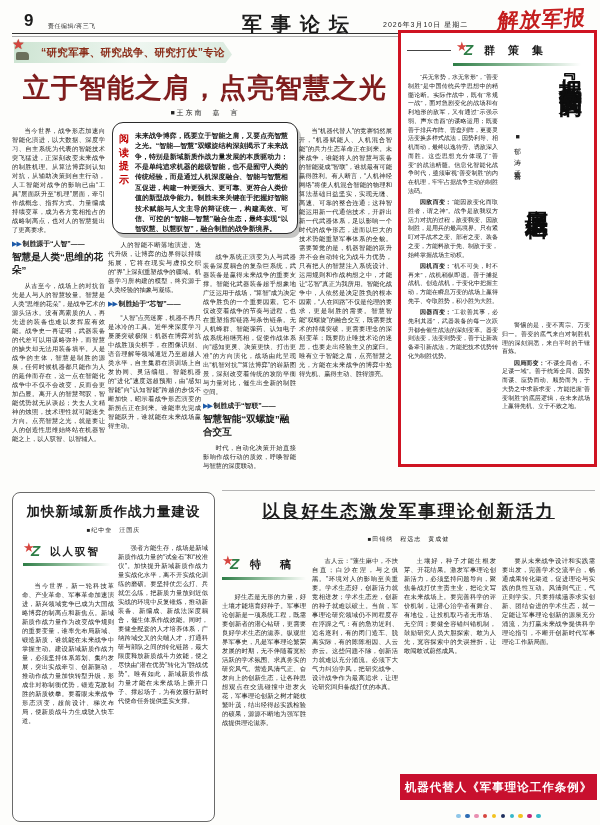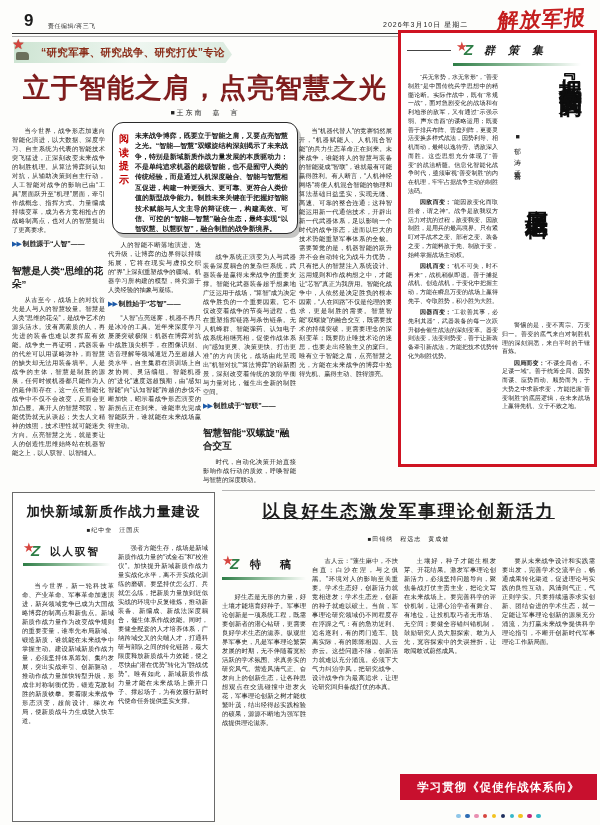--- a/index.html
+++ b/index.html
@@ -32,46 +32,46 @@
   .tipchars{display:flex;flex-direction:column;gap:3.5px;padding:11px 1px 0 6px;}
   .tipchars span{font-size:10px;font-weight:bold;color:#c00000;line-height:1;}
   .tiptext{font-size:6.9px;font-weight:bold;line-height:1.5;text-align:justify;padding:8px 9px 5px 5px;overflow:hidden;}
   
   .txt{font-size:6.3px;line-height:1.43;text-align:justify;color:#1d1d1d;overflow:hidden;}
   .txt p{margin:0 0 3px 0;text-indent:2em;}
   .lead{font-weight:bold;}
   .sub{margin:5px 0 4px 0;text-align:left;}
   .sub .arr{color:#1d5aa8;font-size:7px;letter-spacing:-1px;}
   .sub .kick{font-size:6.9px;font-weight:bold;}
-  .sub .st{font-size:9.6px;font-weight:bold;line-height:1.35;margin-top:16px;text-indent:0;}
+  .sub .st{font-size:9.6px;font-weight:bold;line-height:1.35;margin-top:2px;text-indent:0;}
   .c1{left:12px;top:126px;width:93px;height:364px;}
   .c2{left:108px;top:240px;width:93px;height:250px;}
   .c3{left:203px;top:252px;width:93px;height:250px;}
   .c4{left:299px;top:126px;width:93px;height:364px;}
   
   .starz{position:relative;display:inline-block;width:23px;height:17px;vertical-align:middle;}
   .starz .z{position:absolute;left:8px;top:0;color:#2e7d46;font-style:italic;font-weight:bold;font-size:15px;line-height:1;}
   .starz .star{position:absolute;left:0;top:-2px;color:#d6453f;font-size:13px;line-height:1;}
   .sweep{height:2.5px;background:linear-gradient(90deg,#2e7d46,#a8cdb1 60%,rgba(188,217,194,0));}
   
   .qbox{left:398px;top:30px;width:199px;height:437px;border:3px solid #cf1322;background:#fff;box-sizing:border-box;}
   .qhead{position:absolute;left:6px;top:9px;right:6px;display:flex;align-items:center;gap:5px;}
   .qhline{width:44px;height:1px;background:#444;}
-  .qlabel{font-size:11px;font-weight:bold;letter-spacing:5px;font-style:italic;}
+  .qlabel{font-size:11px;font-weight:bold;letter-spacing:5px;}
   .qsweep{position:absolute;left:52px;top:30px;width:128px;}
   .qcol{position:absolute;left:7px;top:40px;width:90px;height:388px;font-size:6px;line-height:1.46;}
   .qcol p,.qcol2 p{margin:0 0 2.5px 0;text-indent:2em;}
   .qtitle1{position:absolute;right:7px;top:28px;height:250px;writing-mode:vertical-rl;
            font-size:23px;font-weight:900;letter-spacing:2px;color:#0d0d0d;}
   .qtitle2{position:absolute;right:41px;top:158px;height:110px;writing-mode:vertical-rl;
            font-size:23px;font-weight:900;letter-spacing:2px;color:#0d0d0d;}
   .qby{position:absolute;right:72px;top:100px;height:115px;writing-mode:vertical-rl;font-size:7px;color:#222;letter-spacing:2px;}
   .qcol2{position:absolute;left:101px;top:288px;width:88px;height:138px;font-size:6px;line-height:1.46;}
   
-  .jkbox{left:12px;top:492px;width:203px;height:330px;border:1px solid #6a6a6a;border-radius:0;background:#fff;box-sizing:border-box;}
+  .jkbox{left:12px;top:492px;width:203px;height:330px;border:1px solid #6a6a6a;border-radius:8px;background:#fff;box-sizing:border-box;}
   .jktitle{position:absolute;left:0;top:10px;width:100%;text-align:center;font-size:13.5px;font-weight:900;letter-spacing:1px;}
   .jkby{position:absolute;left:0;top:33px;width:100%;text-align:center;font-size:6px;color:#222;letter-spacing:1px;}
   .jklogo{position:absolute;left:10px;top:50px;display:flex;align-items:center;gap:4px;}
   .jklogo .lab{font-size:10.5px;font-weight:bold;letter-spacing:2px;}
   .jksweep{position:absolute;left:10px;top:70px;width:88px;}
   .jkA{position:absolute;left:9px;top:88px;width:92px;height:232px;}
   .jkB{position:absolute;left:105px;top:50px;width:90px;height:270px;}
   
   .midrule{left:222px;top:490px;width:373px;height:.8px;background:#b5b5b5;}
   .ltitle{left:220px;top:499px;width:377px;text-align:center;font-size:17.5px;font-weight:900;letter-spacing:2px;text-decoration:underline;}
@@ -89,20 +89,21 @@
   .fdots{left:400px;top:806px;width:197px;text-align:center;}
   .dot{display:inline-block;width:4.5px;height:4.5px;border-radius:50%;margin:0 2.2px;vertical-align:middle;}
 </style>
 </head>
 <body>
 
 <div id="page">
 
   <div class="abs pnum">9</div>
   <div class="abs ed">责任编辑/蒋三飞</div>
+  <div class="abs section">军事论坛</div>
   <div class="abs date">2026年3月10日 星期二</div>
   <div class="abs masthead">解放军报</div>
   <div class="abs rule1"></div>
   <div class="abs rule2"></div>
 
   <div class="abs specials">
     <span class="lbl">“研究军事、研究战争、研究打仗”专论</span>
   </div>
   <div class="abs banner-star">★</div>
   <div class="abs soldier"></div>
@@ -220,17 +221,17 @@
     <p>古人云：“蓬生麻中，不扶自直；白沙在涅，与之俱黑。”环境对人的影响至关重要。学术生态好，创新活力就竞相迸发；学术生态差，创新的种子就难以破土。当前，军事理论研究领域仍不同程度存在浮躁之气：有的急功近利、追名逐利，有的闭门造车、脱离实际，有的陈陈相因、人云亦云。这些问题不除，创新活力就难以充分涌流。必须下大气力纠治学风，把研究战争、设计战争作为最高追求，让理论研究回归备战打仗的本真。</p>
   </div>
   <div class="abs txt r1">
     <p>土壤好，种子才能生根发芽、开花结果。激发军事理论创新活力，必须坚持问题导向，聚焦备战打仗主责主业，把论文写在未来战场上。要完善科学的评价机制，让潜心治学者有舞台、有地位，让投机取巧者无市场、无空间；要健全容错纠错机制，鼓励研究人员大胆探索、敢为人先，宽容探索中的失误挫折，让敢闯敢试蔚然成风。</p>
   </div>
   <div class="abs txt r2">
     <p>要从未来战争设计和实践需要出发，完善学术交流平台，畅通成果转化渠道，促进理论与实践的良性互动。风清则气正，气正则学实。只要持续涵养求实创新、团结奋进的学术生态，就一定能让军事理论创新的源泉充分涌流，为打赢未来战争提供科学理论指引，不断开创新时代军事理论工作新局面。</p>
   </div>
 
   <div class="abs fban">
-    <span>学习贯彻《促使作战体系向》</span>
+    <span>机器代替人《军事理论工作条例》</span>
   </div>
   <div class="abs fdots"><span class="dot" style="background: rgb(143, 198, 232);"></span><span class="dot" style="background: rgb(47, 109, 181);"></span><span class="dot" style="background: rgb(233, 143, 177);"></span><span class="dot" style="background: rgb(214, 69, 63);"></span><span class="dot" style="background: rgb(243, 194, 31);"></span><span class="dot" style="background: rgb(32, 48, 94);"></span><span class="dot" style="background: rgb(54, 183, 201);"></span><span class="dot" style="background: rgb(243, 194, 31);"></span><span class="dot" style="background: rgb(194, 38, 122);"></span><span class="dot" style="background: rgb(54, 183, 201);"></span></div>
 
 </div>
 
 </body></html>

